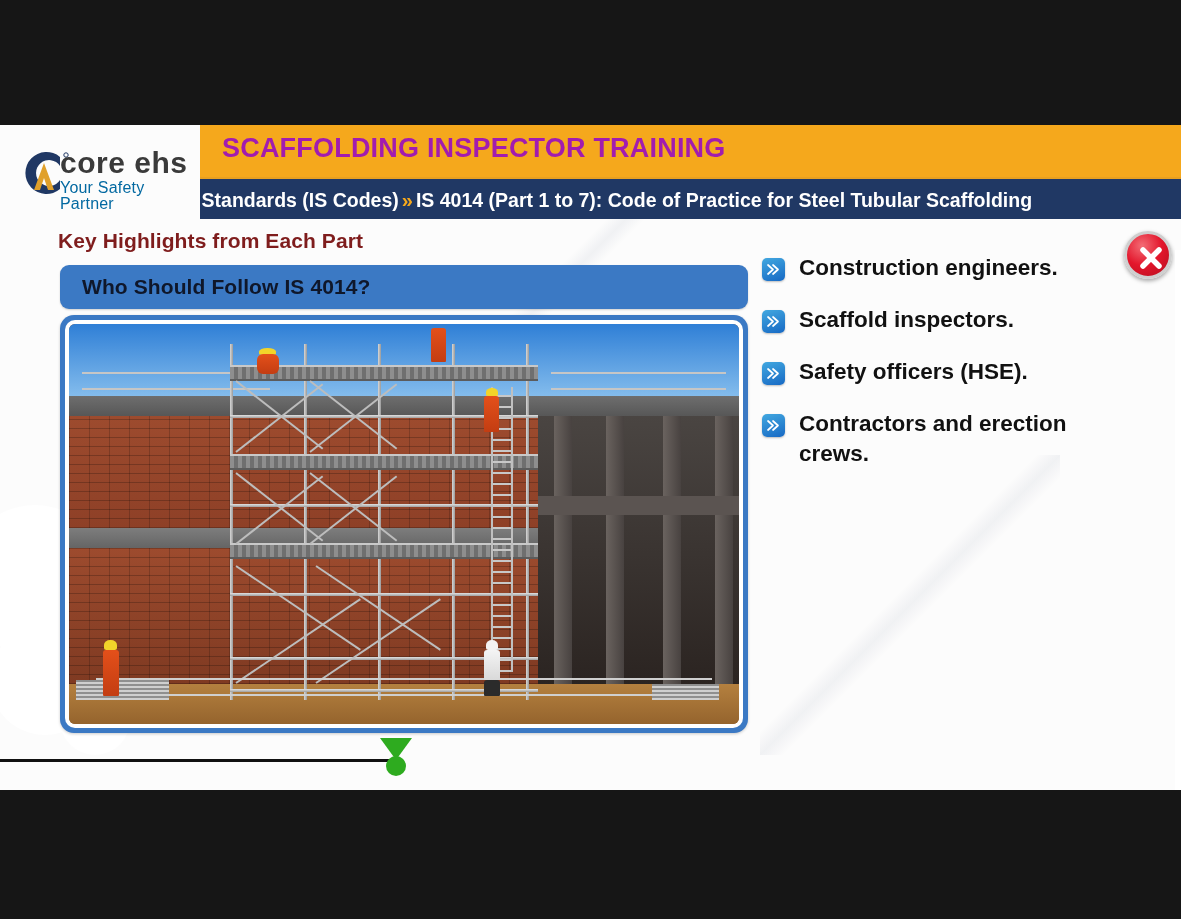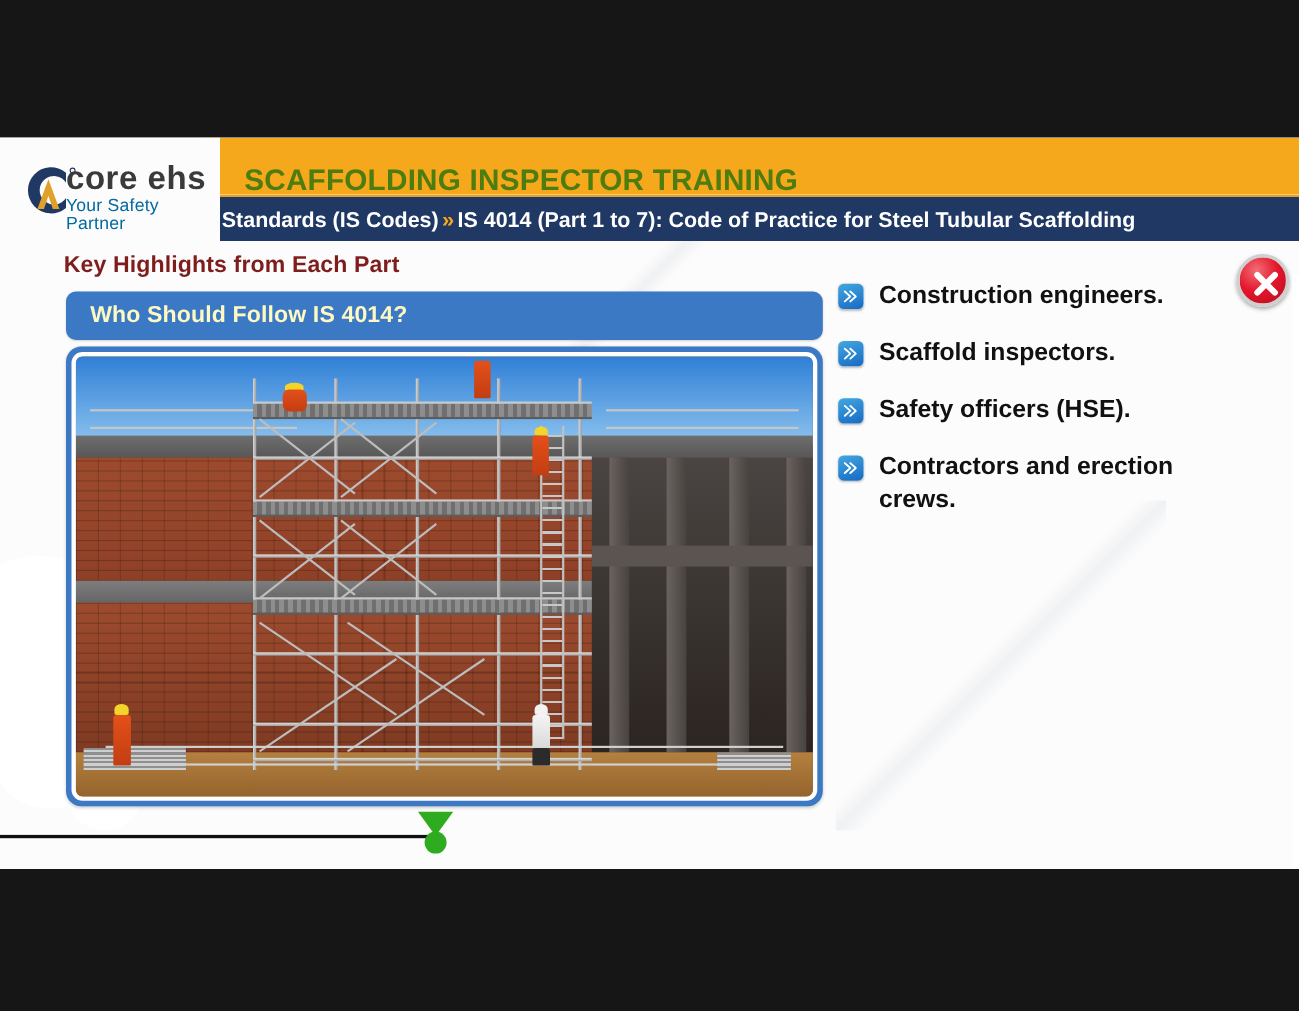--- a/index.html
+++ b/index.html
@@ -31,22 +31,22 @@
   
   .header-zone { position:absolute; left:0; top:0; width:1181px; height:98px; }
 
   .orange-band {
     position:absolute; left:150px; top:0; width:1031px; height:52px;
     background:#F5A81C;
     clip-path: polygon(33px 0, 1031px 0, 1031px 52px, 0 52px);
   }
   .title-main {
     position:absolute; left:222px; top:8px;
-    font-size:27px; font-weight:bold; color:#4d7c0f;
-    letter-spacing:.2px; white-space:nowrap;margin-top:16px;
+    font-size:27px; font-weight:bold; color:#a21caf;
+    letter-spacing:.2px; white-space:nowrap;
   }
 
   .gold-strip {
     position:absolute; left:168px; top:52px; width:1013px; height:28px;
     background:#E8A020;
     border-radius:0 0 0 26px;
   }
   .navy-band {
     position:absolute; left:172px; top:54px; width:1009px; height:40px;
     background:#203864;
@@ -78,21 +78,21 @@
     font-size:21px; font-weight:bold; color:#7f1d1d; letter-spacing:.1px;
   }
 
   .blue-chip {
     position:absolute; left:60px; top:140px; width:688px; height:44px;
     background:#3B79C4; border-radius:9px;
     box-shadow:0 1px 2px rgba(0,0,0,.18);
   }
   .blue-chip span {
     position:absolute; left:22px; top:10px;
-    font-size:21px; font-weight:bold; color:#fef9c3; letter-spacing:.1px;
+    font-size:21px; font-weight:bold; color:#0f172a; letter-spacing:.1px;
   }
 
   
   .pic-frame {
     position:absolute; left:60px; top:190px; width:688px; height:418px;
     background:#3B79C4; border-radius:14px; padding:5px;
     box-shadow:0 1px 3px rgba(0,0,0,.2);
   }
   .pic-inner {
     width:100%; height:100%; background:#ffffff; border-radius:10px; padding:4px;

